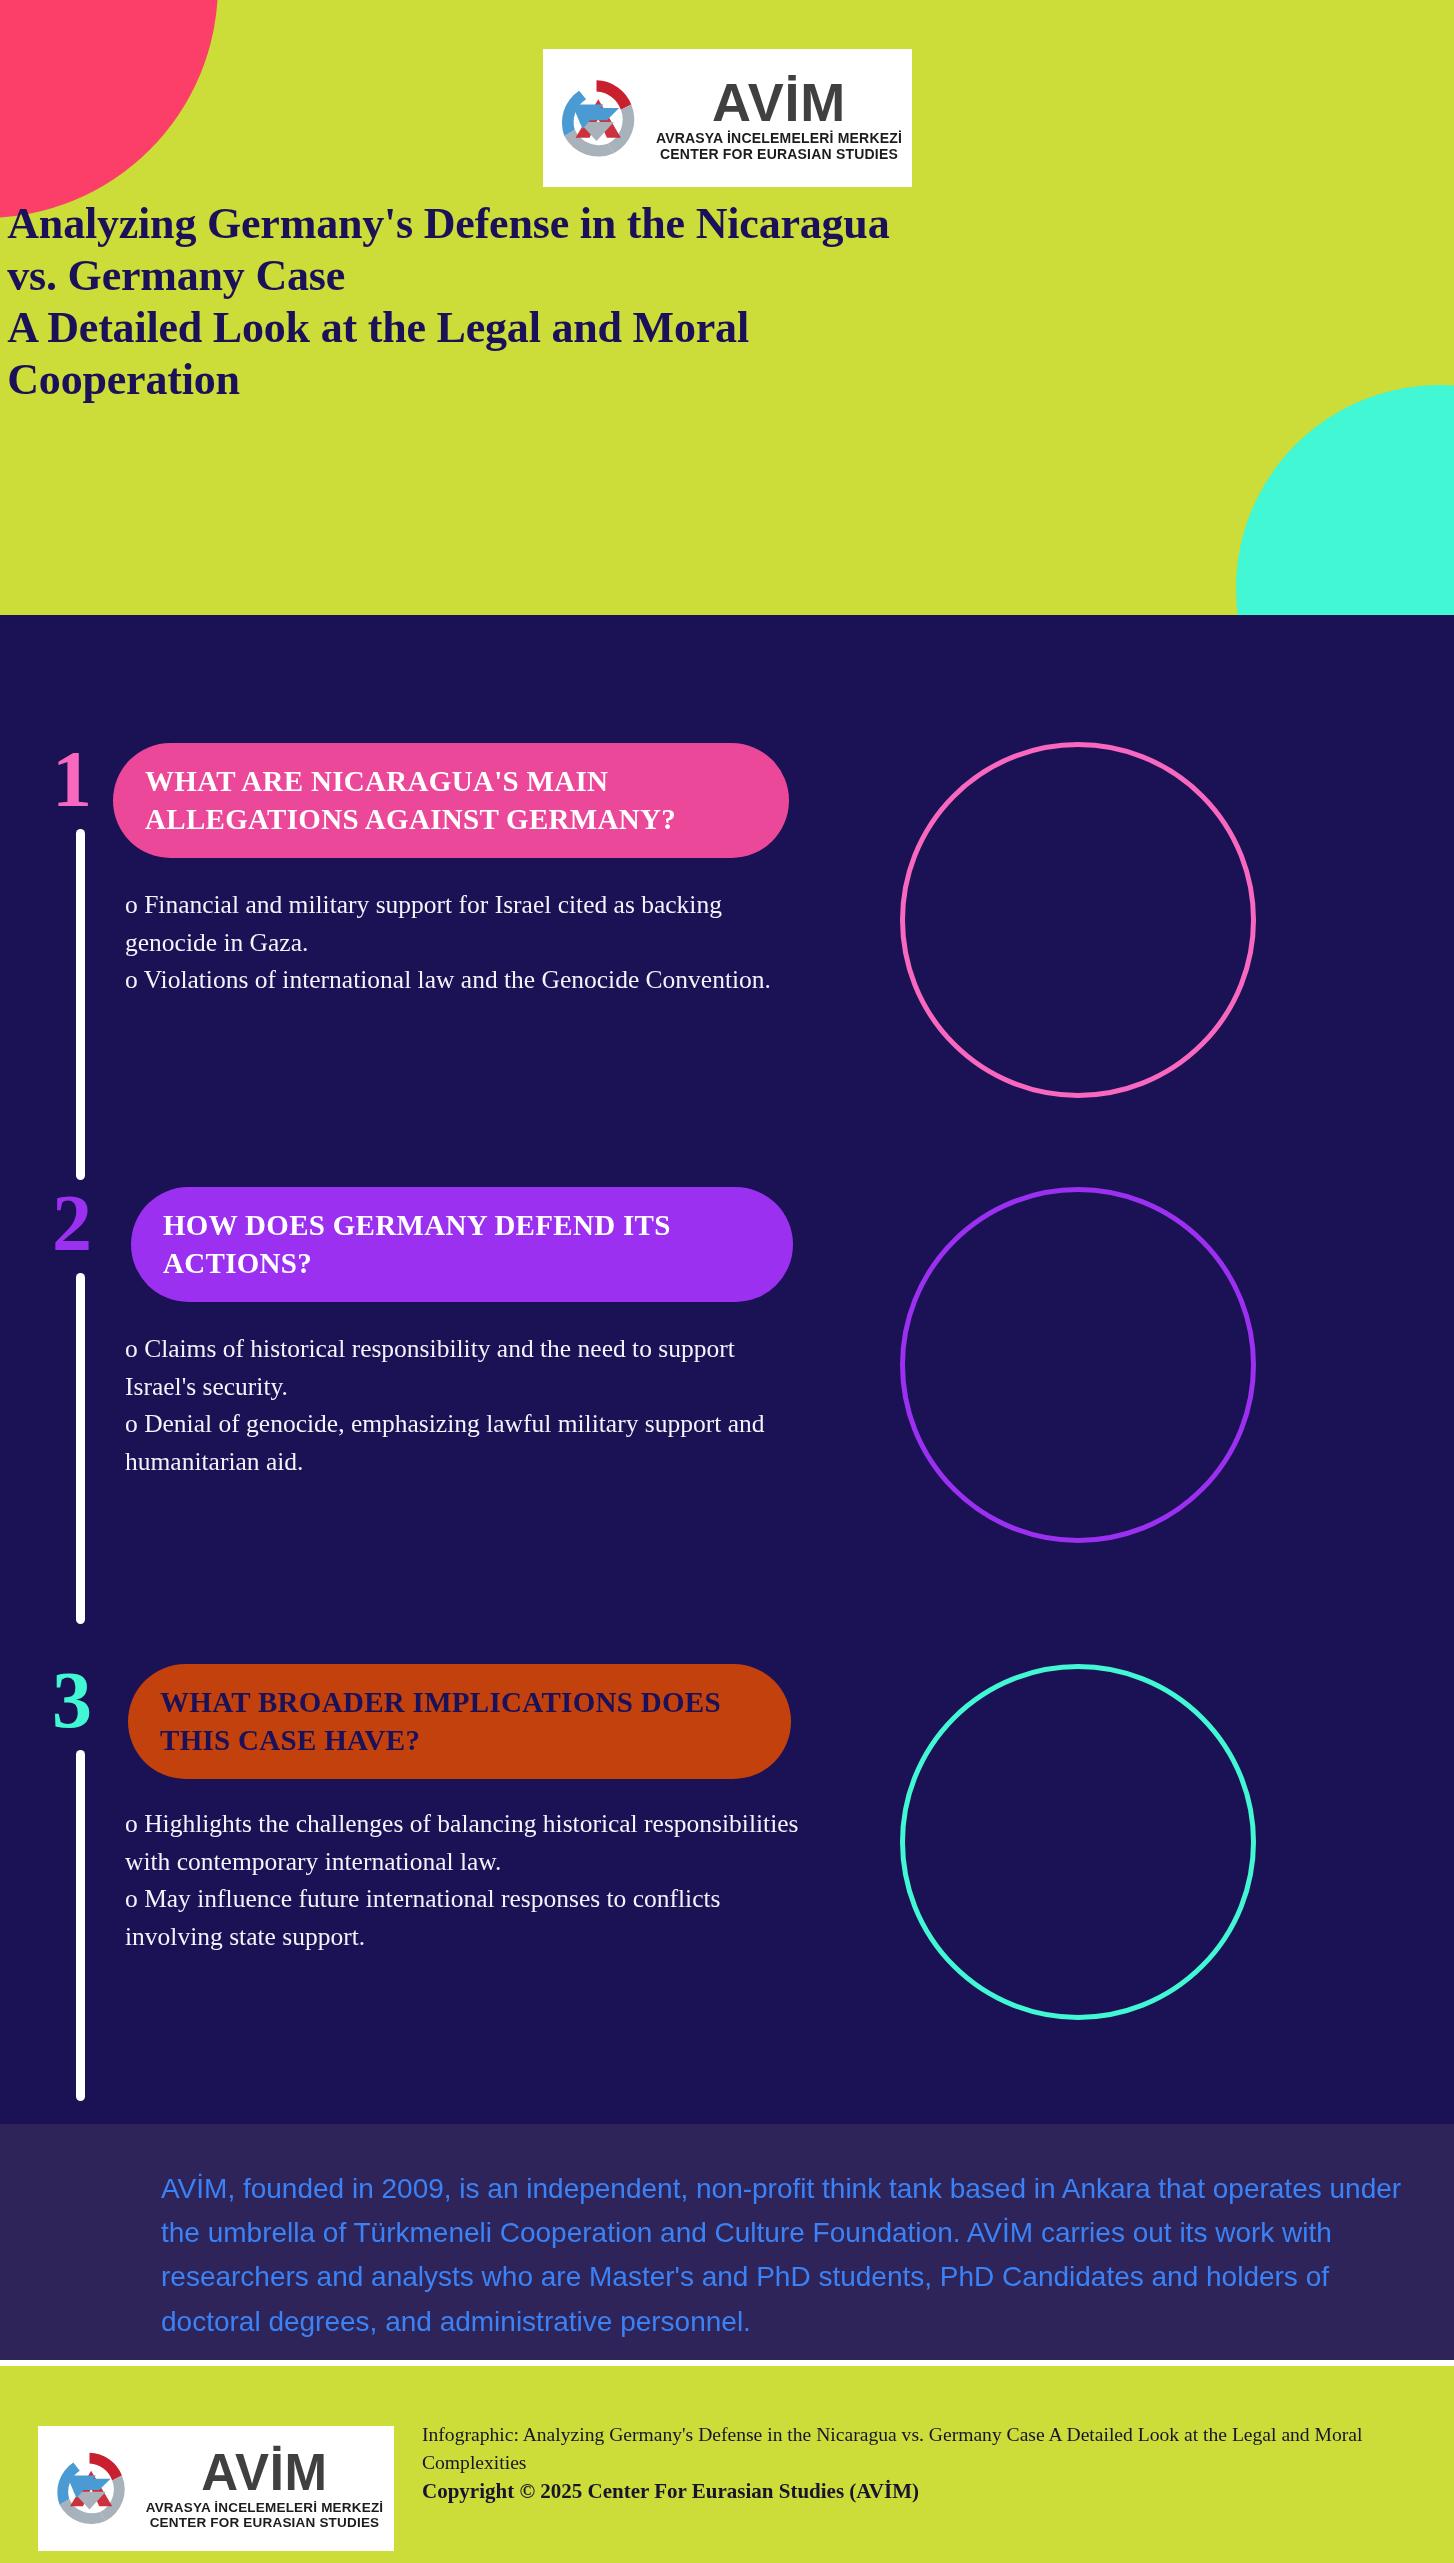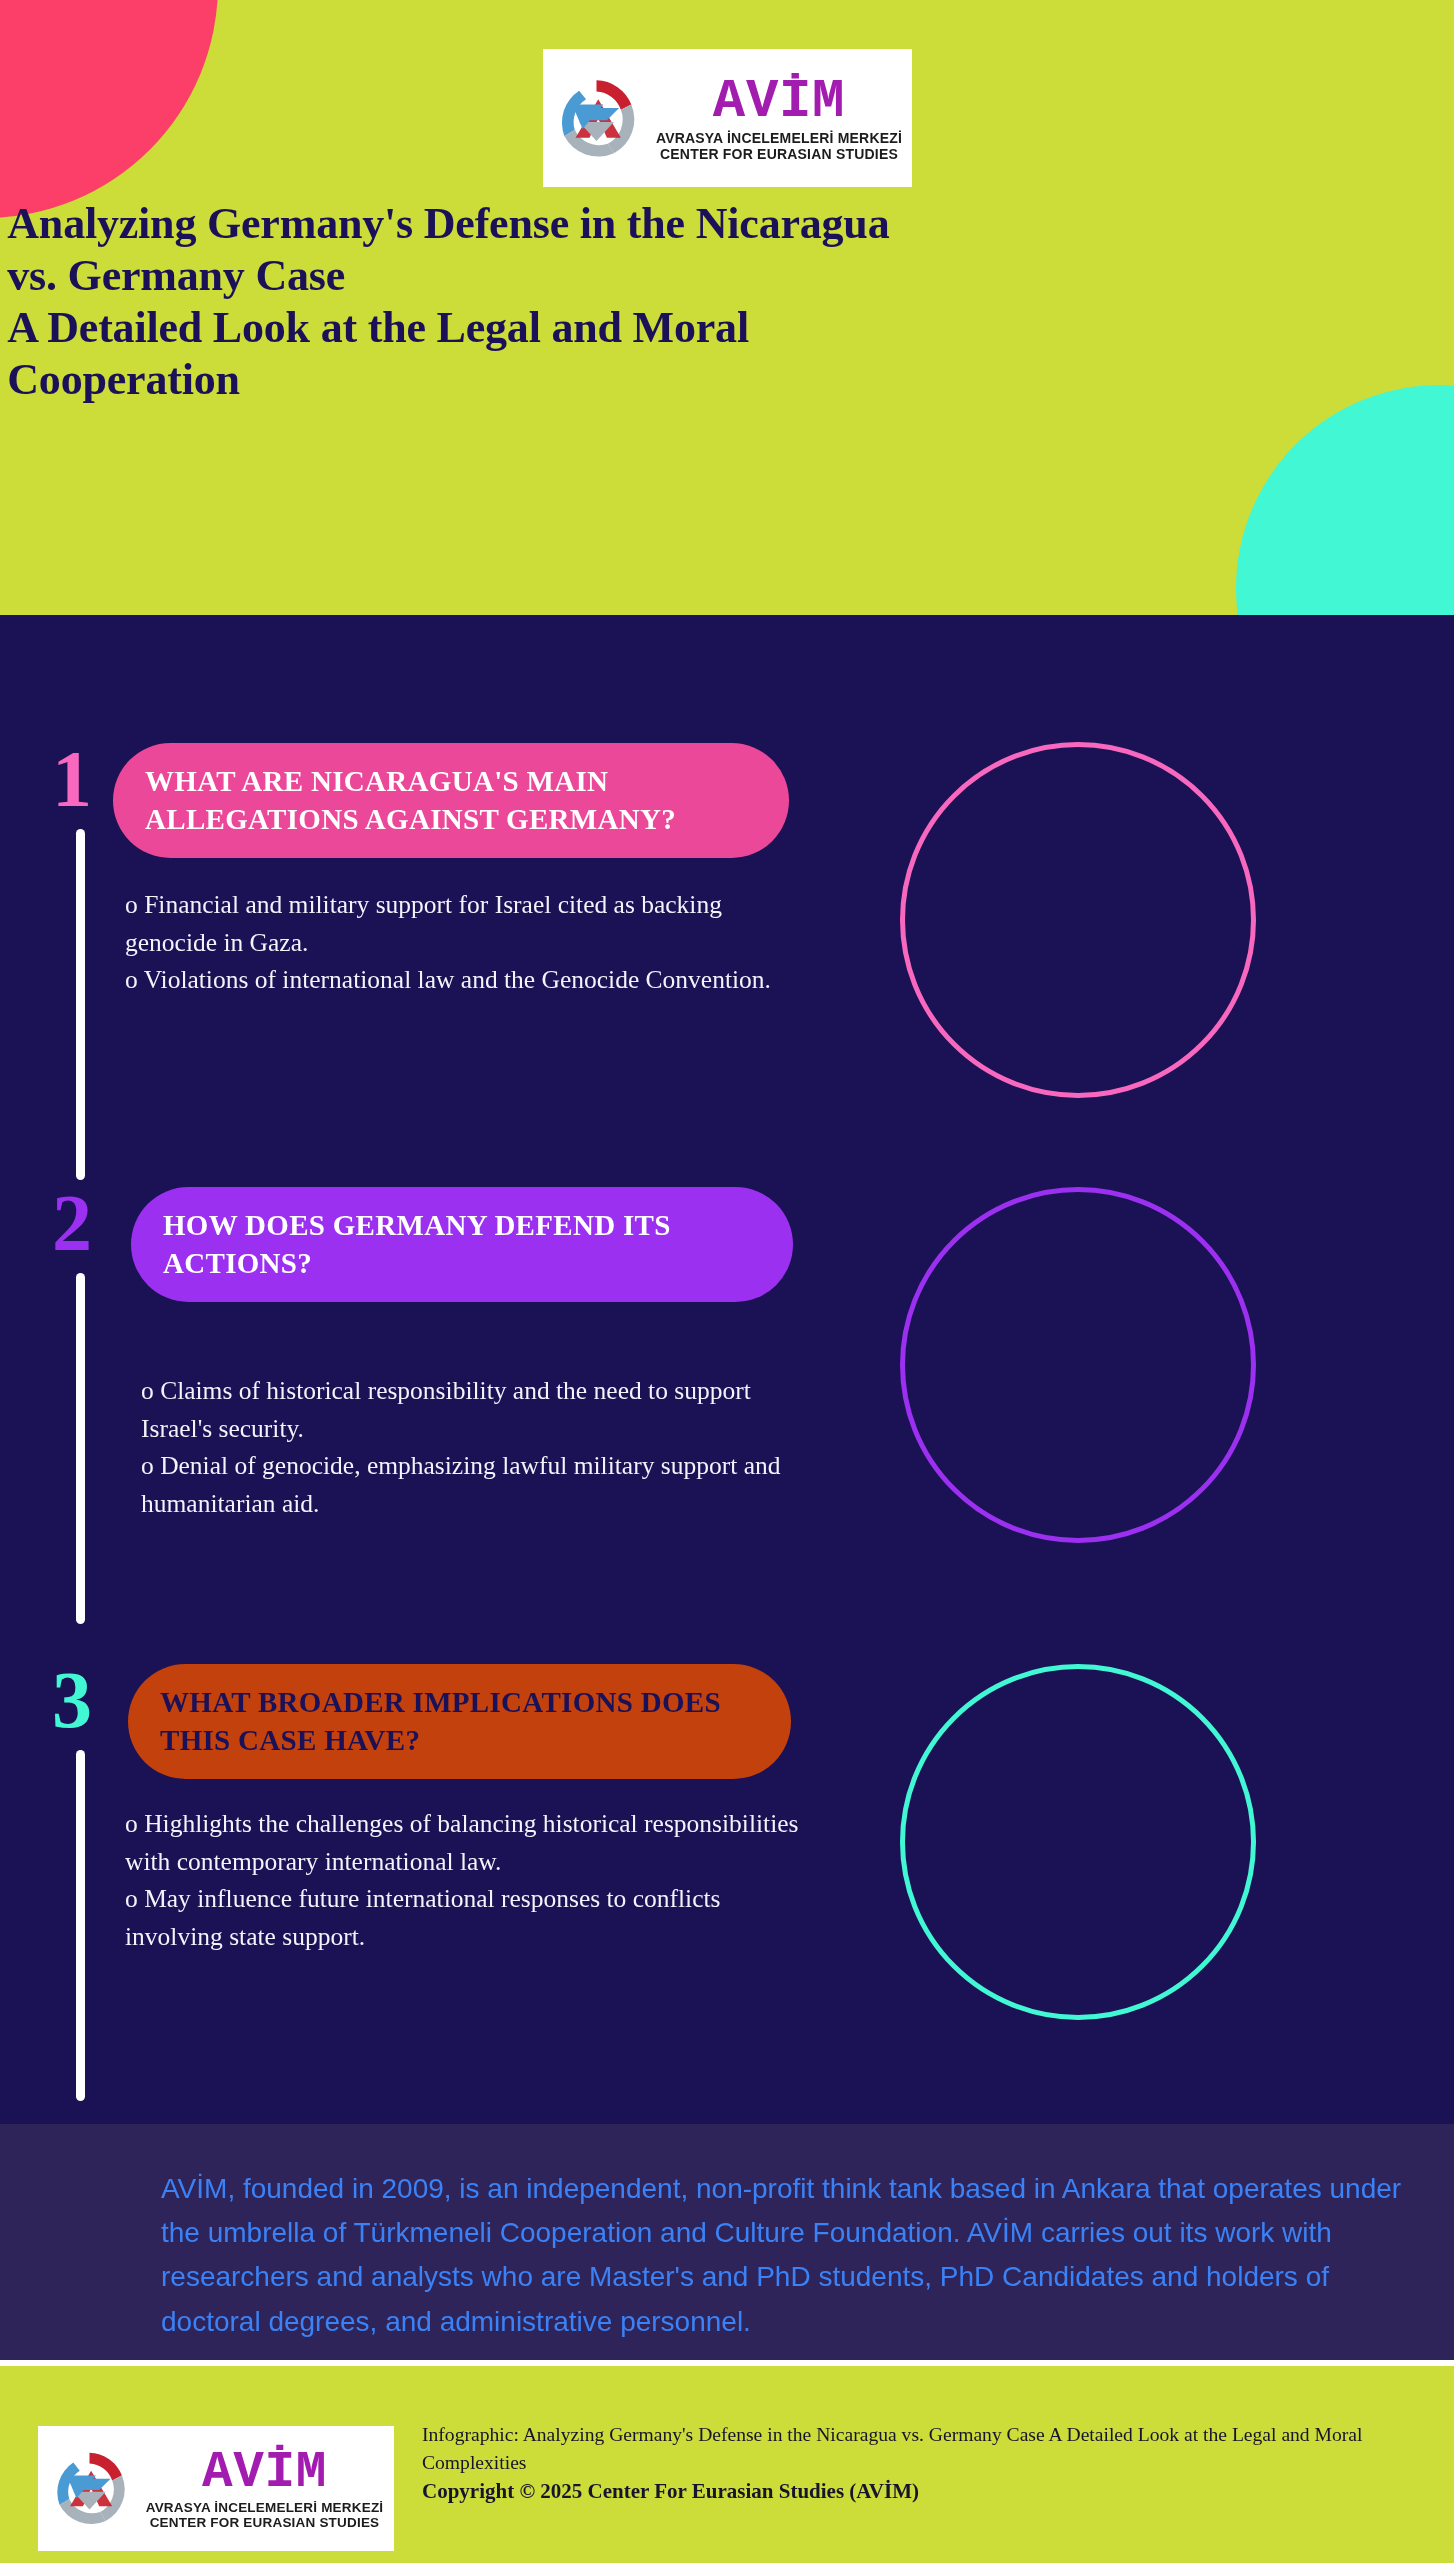--- a/index.html
+++ b/index.html
@@ -35,22 +35,22 @@
   }
   .logo-box.footer-logo {
     position:absolute; left:38px; top:2426px;
     width:356px; height:125px;
     z-index:6;
   }
   .logo-mark { width:87px; height:87px; flex:0 0 auto; }
   .logo-box.footer-logo .logo-mark { width:81px; height:81px; }
   .logo-words { display:flex; flex-direction:column; align-items:center; line-height:1; }
   .logo-avim {
-    font-family:Liberation Mono, monospace;
-    font-size:54px; font-weight:700; color:#a21caf;
+    font-family:Liberation Sans, sans-serif;
+    font-size:54px; font-weight:700; color:#404040;
     letter-spacing:0.7px; position:relative;
   }
   .logo-box.footer-logo .logo-avim { font-size:51px; }
   .logo-sub1, .logo-sub2 {
     font-family:"Liberation Sans", sans-serif;
     font-weight:700; color:#1c1c1c; font-size:14px;
     letter-spacing:0.2px; margin-top:2.2px; white-space:nowrap;
   }
   .logo-box.footer-logo .logo-sub1,
   .logo-box.footer-logo .logo-sub2 { font-size:13.5px; }
@@ -171,21 +171,21 @@
   </div>
   <div class="ring" style="left:900px; top:742px; width:356px; height:356px; border:5.1px solid #F968BF;"></div>
 </div>
 
 <div class="step">
   <div class="step-num" style="left:52px; top:1187px; color:#9B30F0;">2</div>
   <div class="step-rail" style="left:76px; top:1273px; height:351px;"></div>
   <div class="pill" style="left:131px; top:1187px; width:662px; height:115px; background:#9B30F0;">
     <div class="pill-text" style="color:#FFFFFF;">HOW DOES GERMANY DEFEND ITS ACTIONS?</div>
   </div>
-  <div class="bullets" style="left:125px; top:1372px; width:669px;margin-left:16px;">
+  <div class="bullets" style="left:125px; top:1330px; width:669px;">
     <p>o Claims of historical responsibility and the need to support Israel's security.</p>
     <p>o Denial of genocide, emphasizing lawful military support and humanitarian aid.</p>
   </div>
   <div class="ring" style="left:900px; top:1187px; width:356px; height:356px; border:5.1px solid #9B30F0;"></div>
 </div>
 
 <div class="step">
   <div class="step-num" style="left:52px; top:1664px; color:#42F7D4;">3</div>
   <div class="step-rail" style="left:76px; top:1750px; height:351px;"></div>
   <div class="pill" style="left:128px; top:1664px; width:663px; height:115px; background:#c2410c;">

